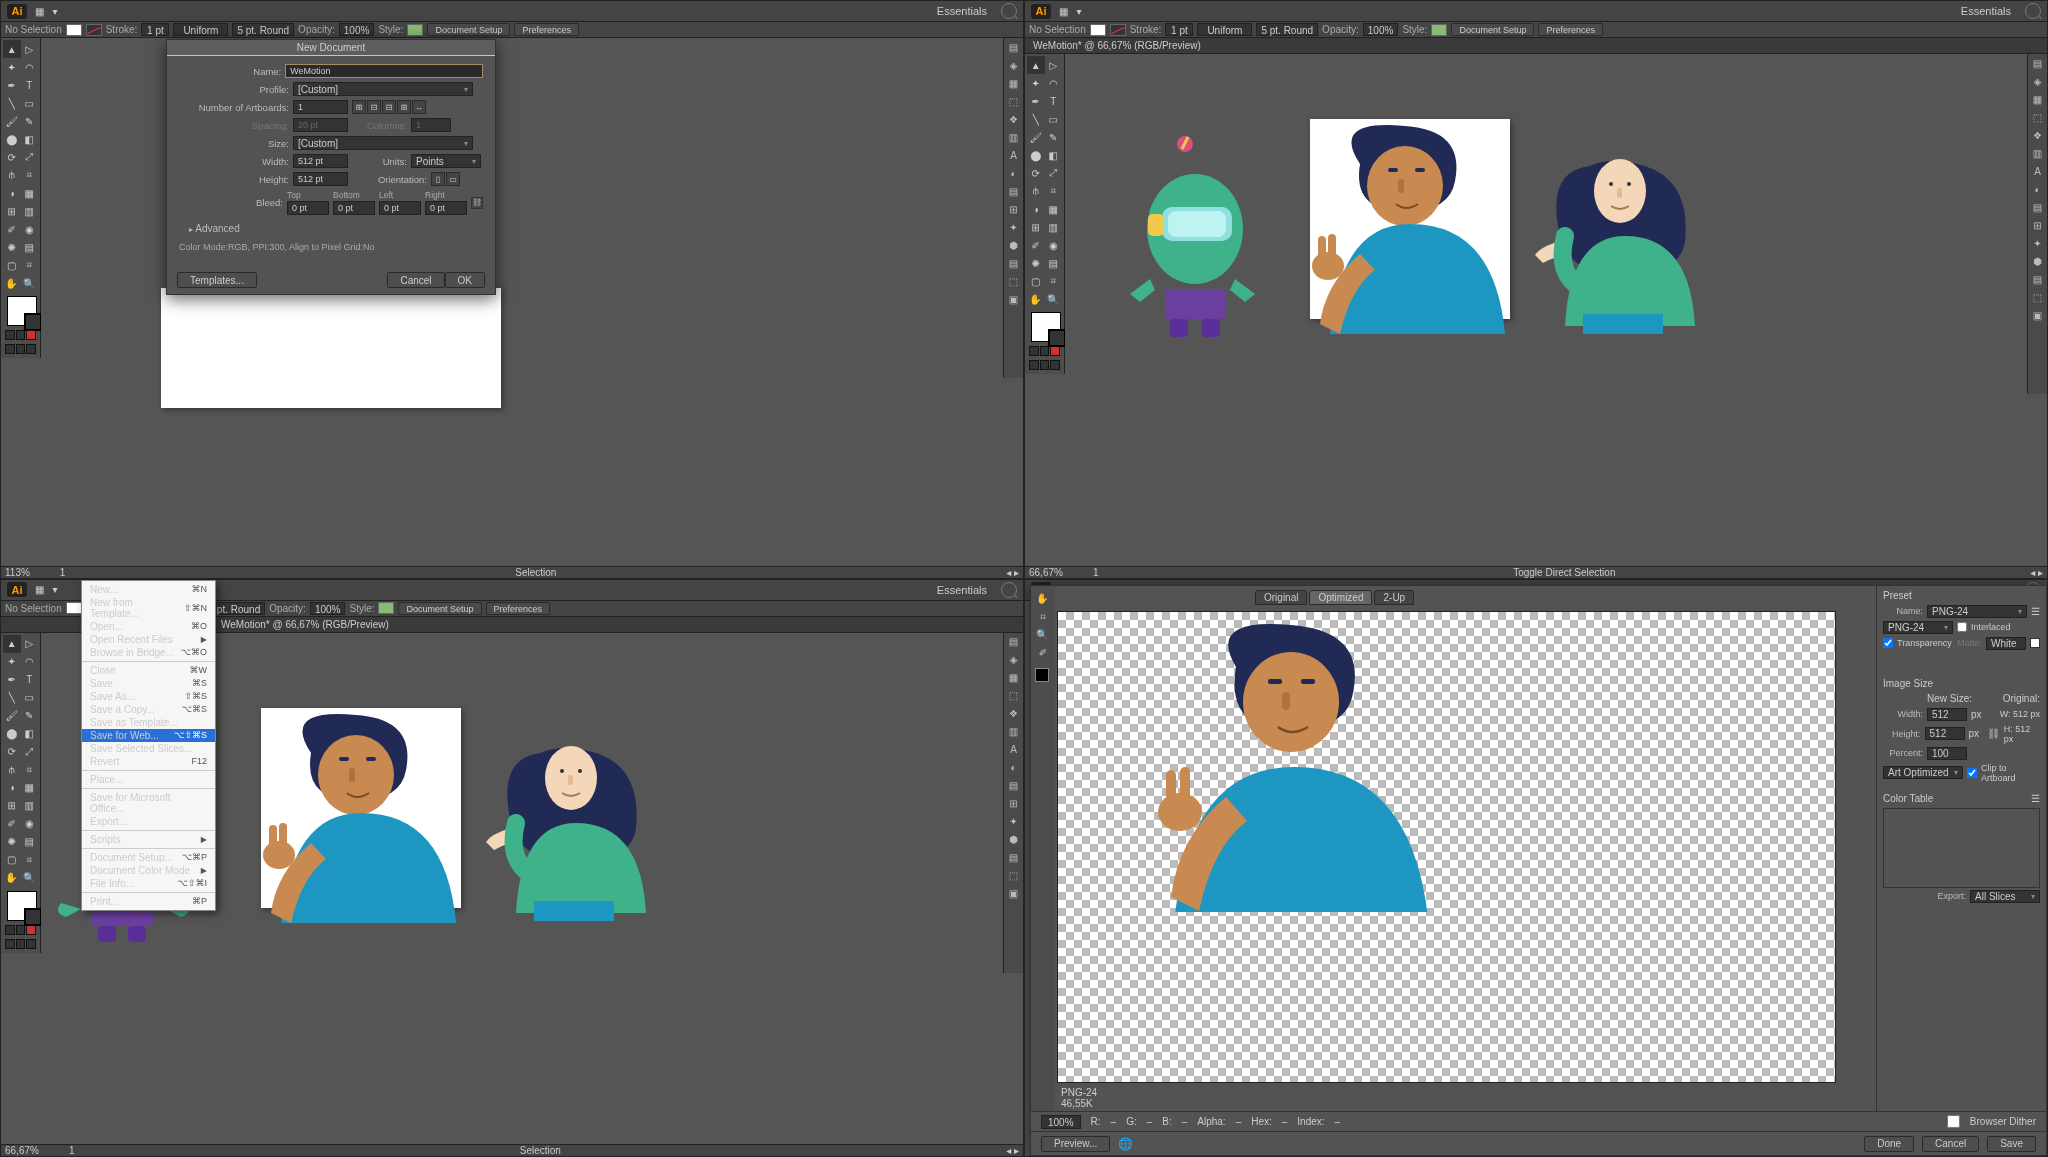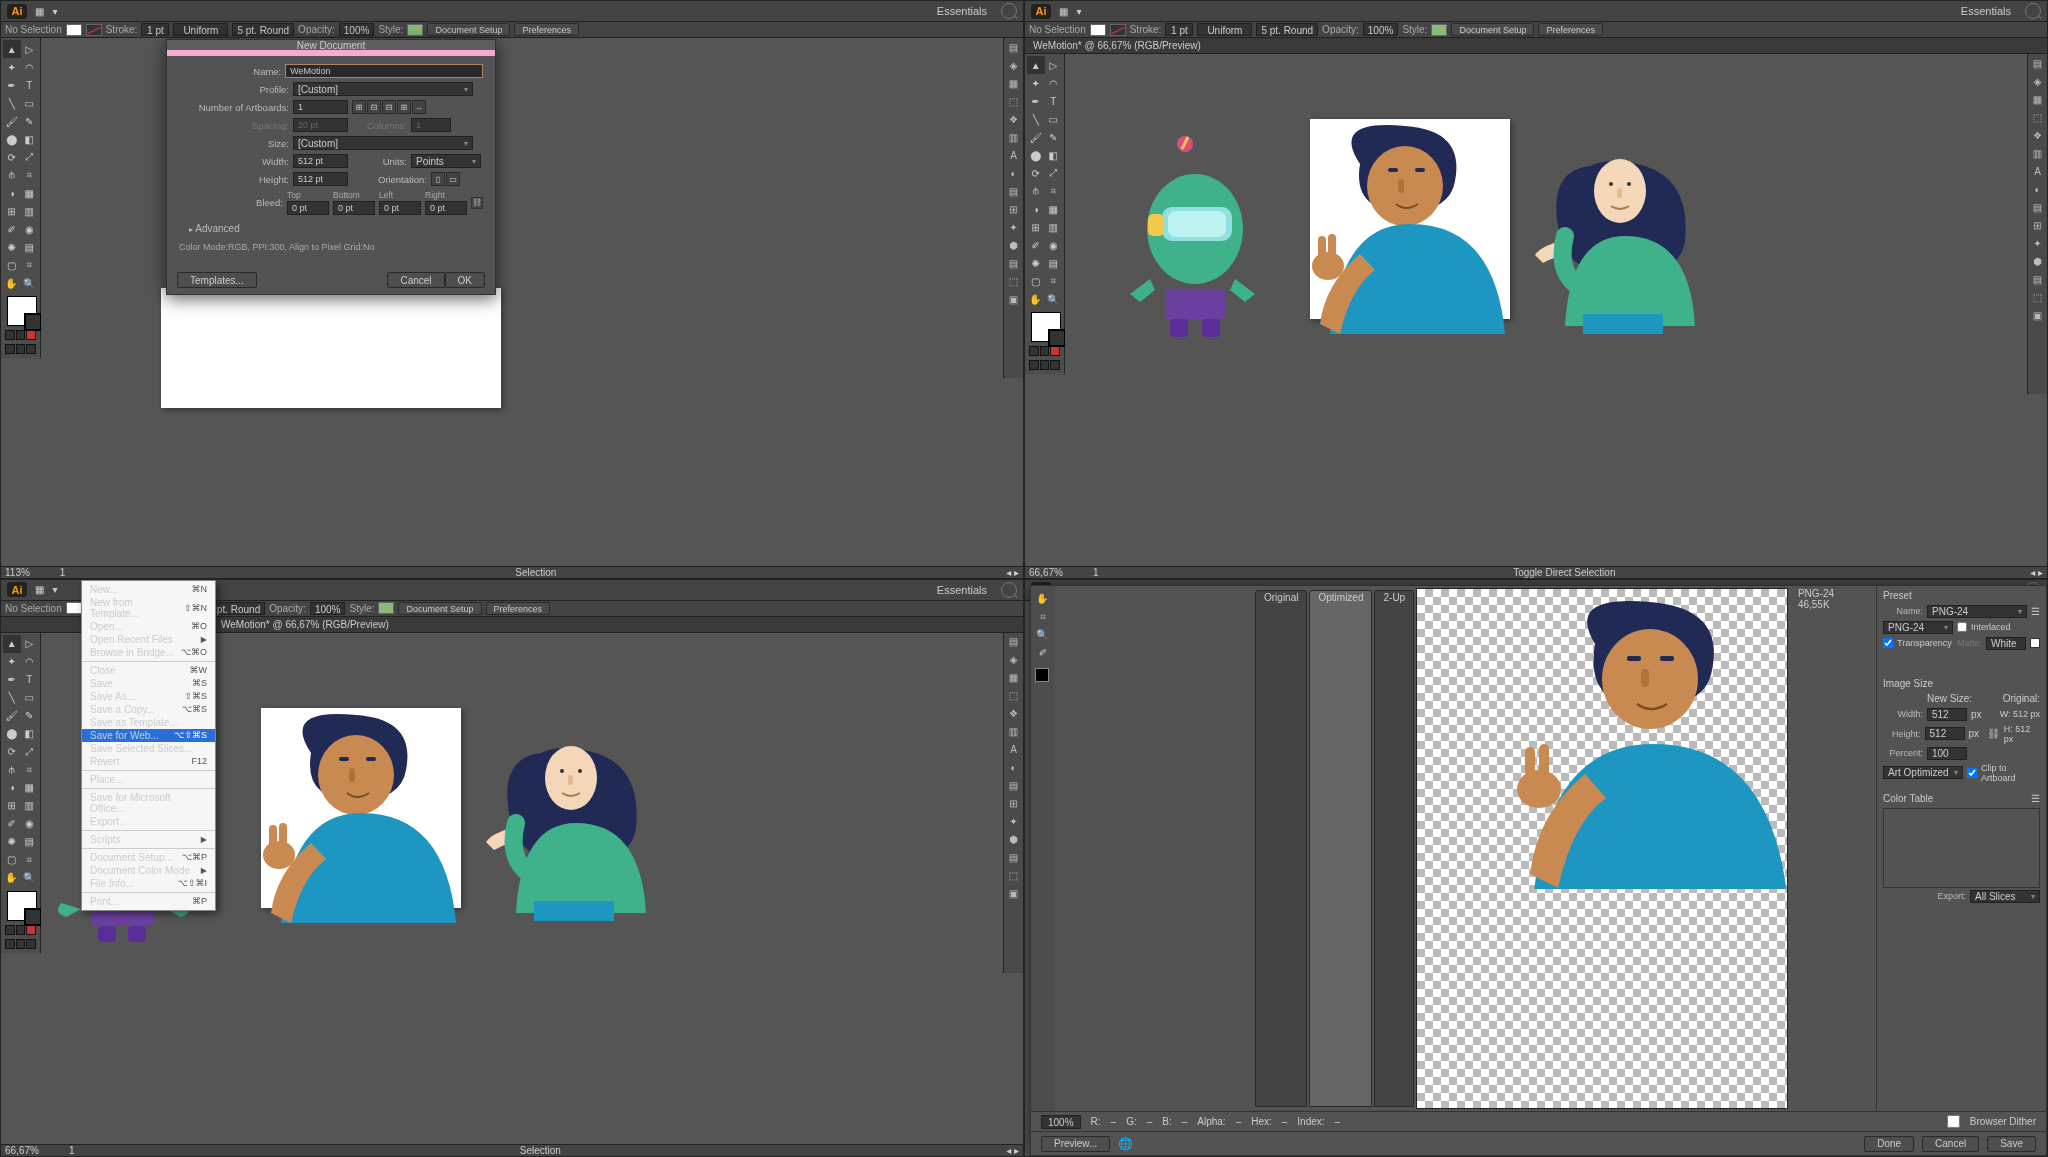--- a/index.html
+++ b/index.html
@@ -36,21 +36,21 @@
   .dockR{position:absolute;right:0;top:37px;width:20px;background:#4a4a4a;border-left:1px solid #222;height:340px;}
   .dockR div{height:18px;display:flex;align-items:center;justify-content:center;color:#bbb;}
   
   .canvas{position:absolute;left:40px;right:20px;top:37px;bottom:16px;background:#555;overflow:hidden;}
   .artboard{position:absolute;background:#fff;box-shadow:2px 2px 6px rgba(0,0,0,.4);}
   
   .status{position:absolute;left:0;right:0;bottom:0;height:12px;background:#444;border-top:1px solid #222;display:flex;align-items:center;font-size:9px;padding:0 4px;}
   .status .spacer{flex:1;}
   
   .dlg{position:absolute;left:165px;top:38px;width:330px;background:#535353;border:1px solid #333;box-shadow:0 4px 16px rgba(0,0,0,.6);}
-  .dlg-title{background:#5e5e5e;height:16px;display:flex;align-items:center;justify-content:center;font-size:10px;border-bottom:6px solid #f9a8d4;}
+  .dlg-title{background:#5e5e5e;height:16px;display:flex;align-items:center;justify-content:center;font-size:10px;border-bottom:1px solid #f9a8d4;}
   .dlg-body{padding:8px 12px;}
   .drow{display:flex;align-items:center;margin-bottom:4px;gap:4px;}
   .drow .dl{width:110px;text-align:right;color:#bbb;font-size:9.5px;}
   .drow input,.drow .sel{background:#333;border:1px solid #222;height:14px;color:#ccc;padding:0 4px;font-size:9px;}
   .drow input.name{width:212px;background:#2a2a2a;border:1px solid #a86;}
   .drow .sel{width:180px;display:flex;align-items:center;justify-content:space-between;}
   .drow .sel:after{content:"▾";color:#888;font-size:8px;}
   .drow input.sm{width:55px;}
   .iconbtns{display:flex;gap:1px;}
   .iconbtns span{width:14px;height:14px;background:#444;border:1px solid #2a2a2a;font-size:8px;display:flex;align-items:center;justify-content:center;}
@@ -72,21 +72,21 @@
   .msep{height:1px;background:#ccc;margin:2px 0;}
   .mit .arr{color:#555;font-size:8px;}
   
   .sfw{position:absolute;left:5px;right:0;top:5px;bottom:0;background:#535353;border:1px solid #333;box-shadow:0 4px 18px rgba(0,0,0,.6);display:flex;flex-direction:column;}
   .sfw-titlebar{height:18px;background:linear-gradient(#dedede,#c9c9c9);display:flex;align-items:center;padding:0 6px;gap:5px;border-bottom:1px solid #888;}
   .tlight{width:10px;height:10px;border-radius:50%;}
   .sfw-title{flex:1;text-align:center;color:#333;font-size:11px;}
   .sfw-main{flex:1;display:flex;overflow:hidden;}
   .sfw-toolcol{width:24px;background:#4d4d4d;padding-top:4px;}
   .sfw-toolcol div{height:18px;display:flex;align-items:center;justify-content:center;}
-  .sfw-preview{flex:1;background:#535353;display:flex;flex-direction:row;}
+  .sfw-preview{flex:1;background:#535353;display:flex;flex-direction:column;}
   .sfw-tabs{display:flex;gap:2px;padding:4px 0 4px 200px;}
   .sfw-tabs div{background:#444;padding:1px 8px;border:1px solid #2a2a2a;border-radius:3px 3px 0 0;font-size:10px;}
   .sfw-tabs div.a{background:#666;}
   .chk{background-image:
         linear-gradient(45deg,#bbb 25%,transparent 25%,transparent 75%,#bbb 75%),
         linear-gradient(45deg,#bbb 25%,#fff 25%,#fff 75%,#bbb 75%);
        background-size:16px 16px;background-position:0 0,8px 8px;}
   .sfw-imgwrap{flex:1;position:relative;margin:2px 4px 2px 2px;border:1px solid #222;overflow:hidden;}
   .sfw-info{font-size:9px;color:#ccc;padding:2px 6px;}
   .sfw-side{width:170px;background:#535353;border-left:1px solid #333;padding:4px 6px;margin-left:36px;}

